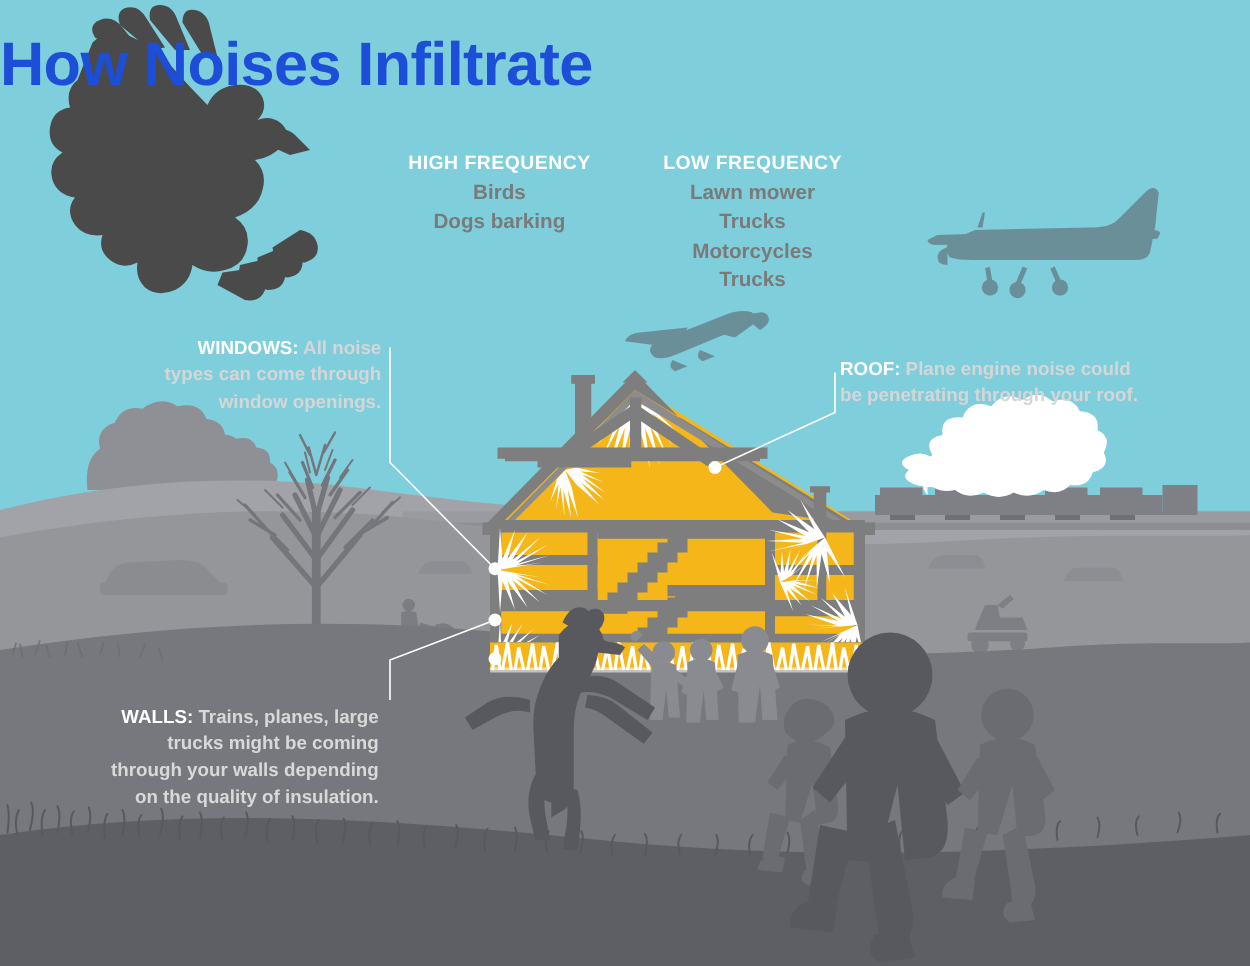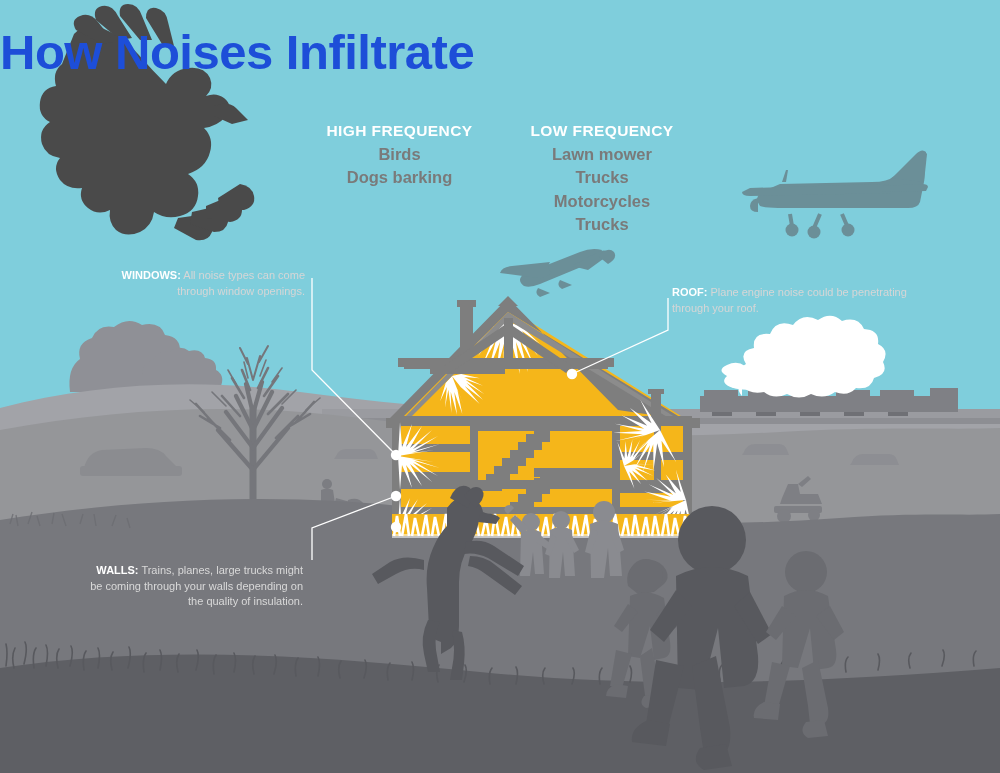--- a/index.html
+++ b/index.html
@@ -41,22 +41,22 @@
     margin-bottom:1px;
   }
   .freq-item{
     color:#7a7a7a;
     font-size:16.5px;
     font-weight:bold;
   }
 
   .callout{
     position:absolute;
-    font-size:11px;
-    font-weight:normal;
+    font-size:15px;
+    font-weight:bold;
     line-height:1.42;
     color:#d6d6d6;
   }
   .callout b{color:#ffffff;}
   .callout-windows{left:120px;top:268px;width:185px;text-align:right;}
   .callout-roof{left:672px;top:285px;width:245px;text-align:left;}
   .callout-walls{left:88px;top:544px;width:215px;text-align:right;color:#d9d9d9;margin-top:19px;}
 </style>
 </head>
 <body>

